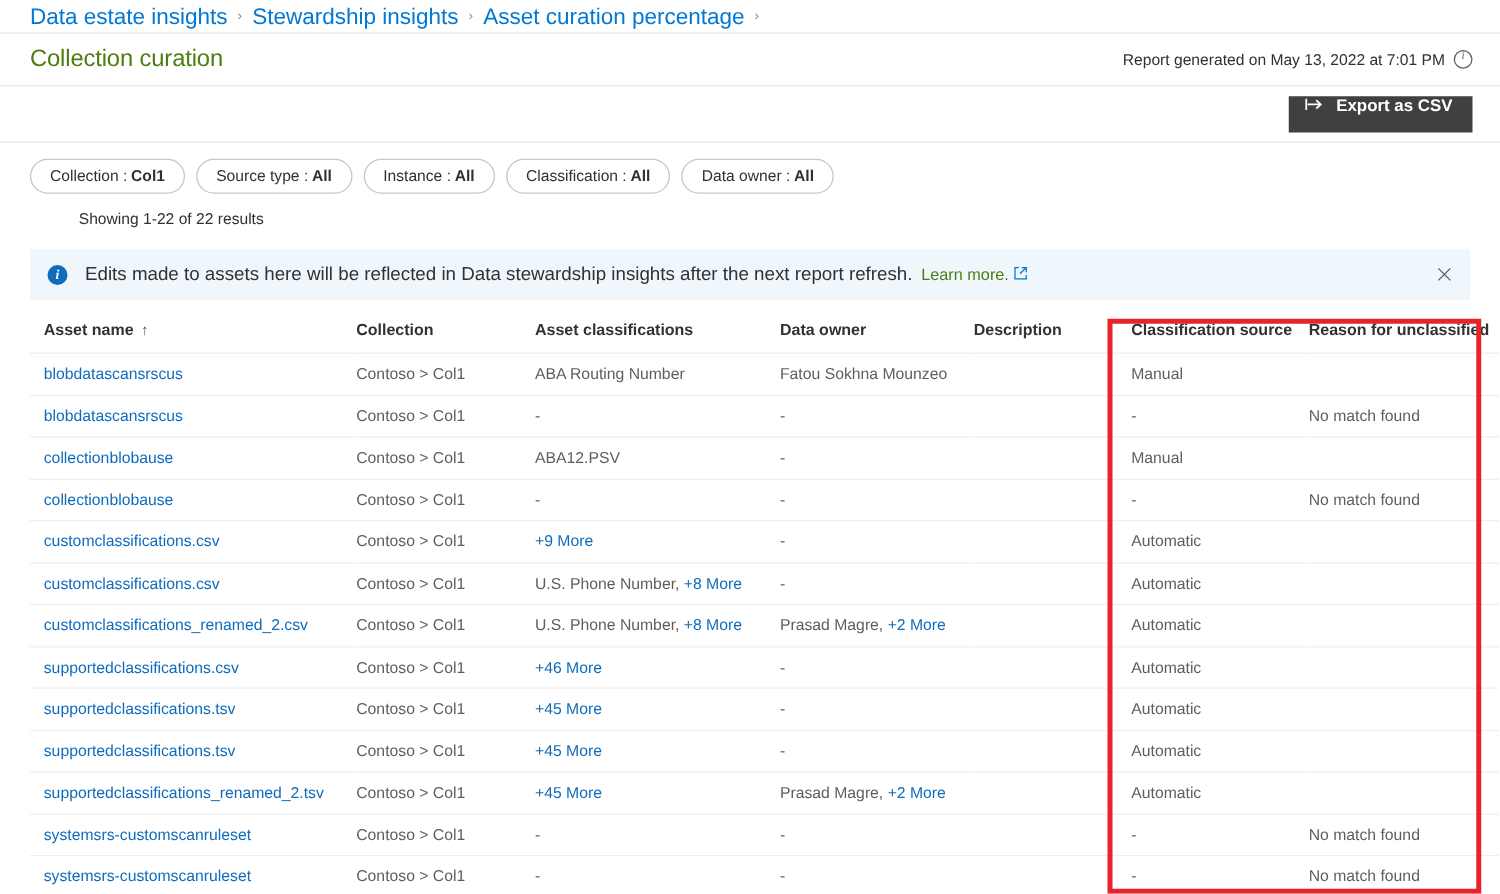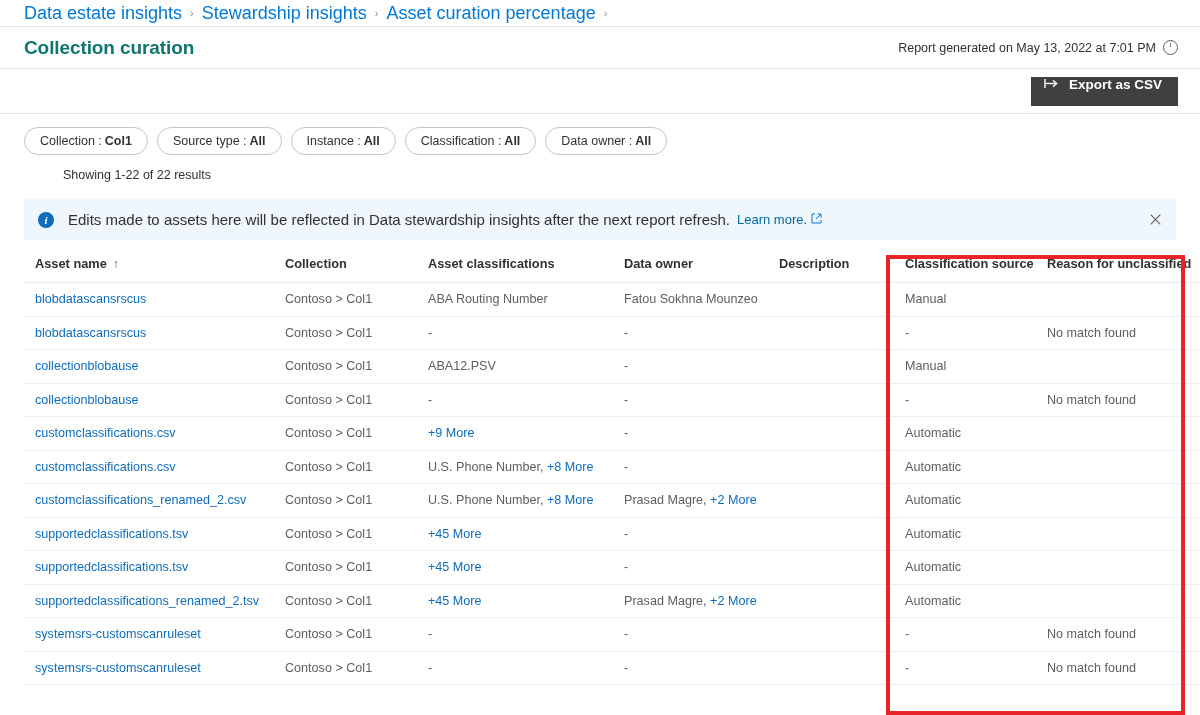--- a/index.html
+++ b/index.html
@@ -47,22 +47,22 @@
     height: 42px;
     border-bottom: 1px solid #e6e6e6;
     display: flex;
     align-items: center;
     justify-content: space-between;
     padding: 0 22px 0 24px;
     box-sizing: border-box;
   }
   .page-title {
     font-size: 19px;
-    font-weight: 700;
-    color: #0f766e;
+    font-weight: 400;
+    color: #4d7c0f;
     letter-spacing: -0.1px;
   }
   .report-meta {
     display: flex;
     align-items: center;
     font-size: 12.5px;
     color: #323130;
   }
   .info-circle {
     display: inline-block;
@@ -161,21 +161,21 @@
     font-family: "Liberation Serif", serif;
     font-style: italic;
     flex: 0 0 auto;
     margin-right: 14px;
   }
   .banner-text {
     font-size: 15px;
     color: #323130;
   }
   .banner-link {
-    color: #0369a1;
+    color: #4d7c0f;
     text-decoration: none;
     cursor: pointer;
     margin-left: 7px;
   }
   .ext-ico { margin-left: 4px; vertical-align: -1px; }
   .banner-close {
     position: absolute;
     right: 10px; top: 50%;
     transform: translateY(-50%);
     width: 22px; height: 22px;
@@ -397,20 +397,29 @@
         <tr>
           <td class="c-asset"><a class="link">customclassifications_renamed_2.csv</a></td>
           <td class="c-coll">Contoso &gt; Col1</td>
           <td class="c-class"><span>U.S. Phone Number,</span> <a class="link">+8 More</a></td>
           <td class="c-owner"><span>Prasad Magre,</span> <a class="link">+2 More</a></td>
           <td class="c-desc"></td>
           <td class="c-src">Automatic</td>
           <td class="c-reason"></td>
         </tr>
         <tr>
+          <td class="c-asset"><a class="link">supportedclassifications.csv</a></td>
+          <td class="c-coll">Contoso &gt; Col1</td>
+          <td class="c-class"><a class="link">+46 More</a></td>
+          <td class="c-owner"><span>-</span></td>
+          <td class="c-desc"></td>
+          <td class="c-src">Automatic</td>
+          <td class="c-reason"></td>
+        </tr>
+        <tr>
           <td class="c-asset"><a class="link">supportedclassifications.tsv</a></td>
           <td class="c-coll">Contoso &gt; Col1</td>
           <td class="c-class"><a class="link">+45 More</a></td>
           <td class="c-owner"><span>-</span></td>
           <td class="c-desc"></td>
           <td class="c-src">Automatic</td>
           <td class="c-reason"></td>
         </tr>
         <tr>
           <td class="c-asset"><a class="link">supportedclassifications.tsv</a></td>

